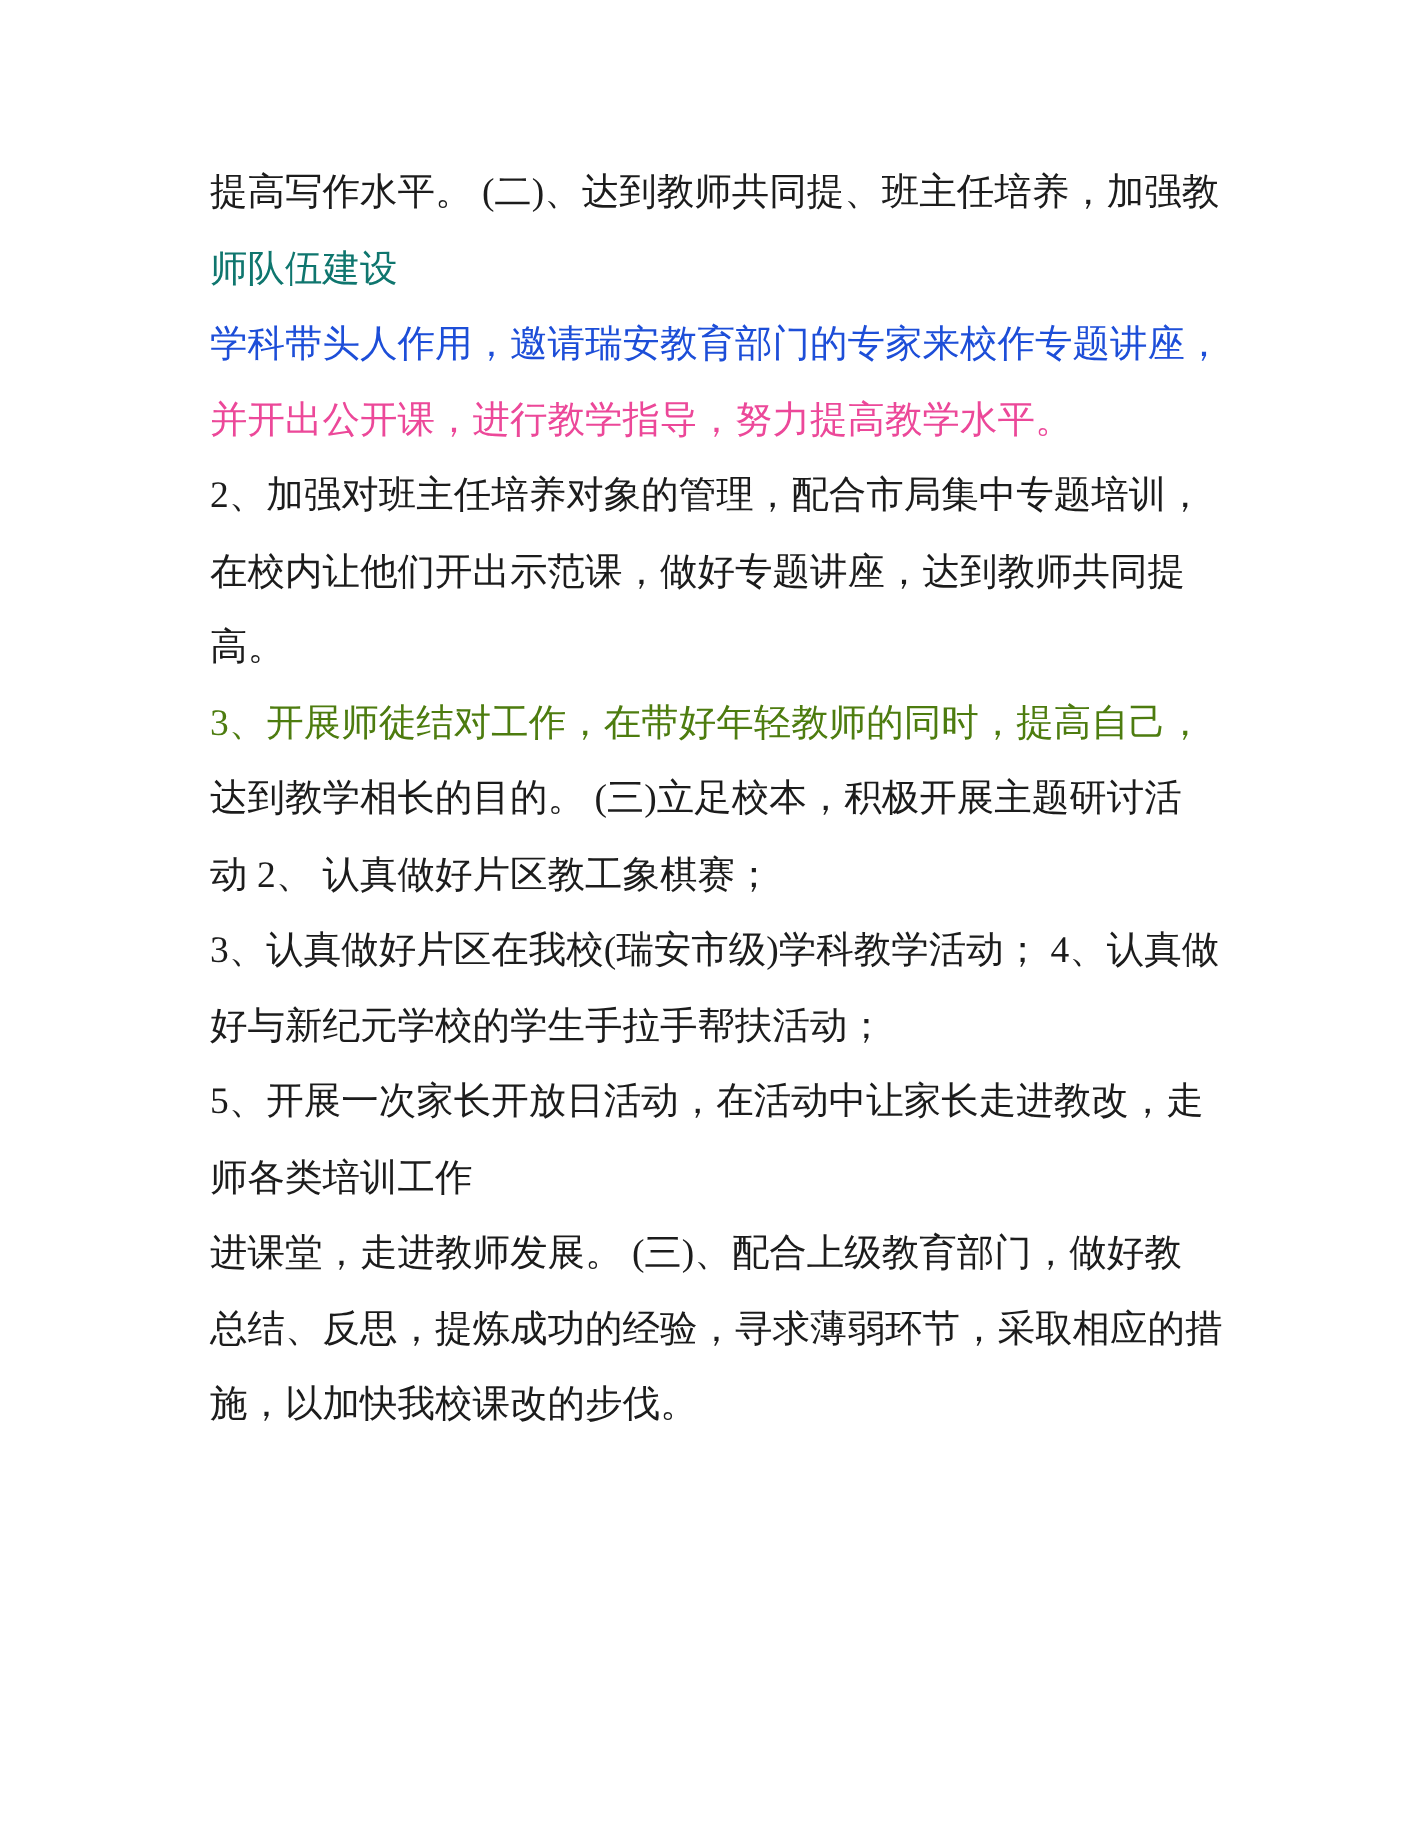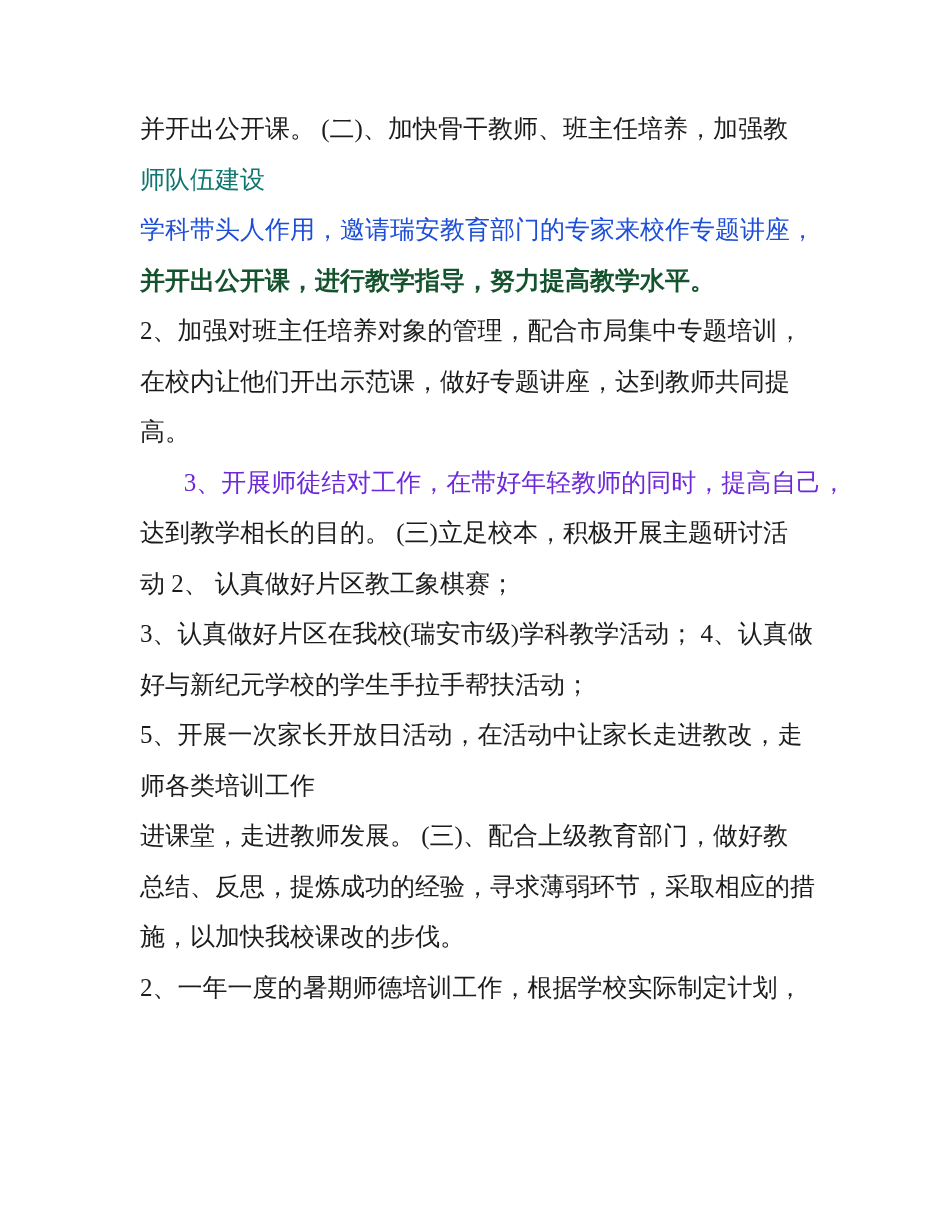--- a/index.html
+++ b/index.html
@@ -29,32 +29,31 @@
     white-space: pre;
     letter-spacing: 0;
     font-weight: 400;
   }
 </style>
 </head>
 <body>
 
 <div class="page" style="background: rgb(255, 255, 255);">
   <div class="document-body">
-    <div class="text-line" style="color: rgb(28, 28, 28);">并开出公开课。 (二)、加快骨干教师、班主任培养，加强教</div>
+    <div class="text-line" style="color: rgb(28, 28, 28);">提高写作水平。 (二)、达到教师共同提、班主任培养，加强教</div>
     <div class="text-line" style="color: #0f766e;">师队伍建设</div>
     <div class="text-line" style="color: #1d4ed8;">学科带头人作用，邀请瑞安教育部门的专家来校作专题讲座，</div>
-    <div class="text-line" style="color: #14532d; font-weight: bold;">并开出公开课，进行教学指导，努力提高教学水平。</div>
+    <div class="text-line" style="color: #ec4899;">并开出公开课，进行教学指导，努力提高教学水平。</div>
     <div class="text-line" style="color: rgb(28, 28, 28);">2、加强对班主任培养对象的管理，配合市局集中专题培训，</div>
     <div class="text-line" style="color: rgb(28, 28, 28);">在校内让他们开出示范课，做好专题讲座，达到教师共同提</div>
     <div class="text-line" style="color: rgb(28, 28, 28);">高。</div>
-    <div class="text-line" style="color: #6d28d9; text-align: center;">3、开展师徒结对工作，在带好年轻教师的同时，提高自己，</div>
+    <div class="text-line" style="color: #4d7c0f;">3、开展师徒结对工作，在带好年轻教师的同时，提高自己，</div>
     <div class="text-line" style="color: rgb(28, 28, 28);">达到教学相长的目的。 (三)立足校本，积极开展主题研讨活</div>
     <div class="text-line" style="color: rgb(28, 28, 28);">动 2、 认真做好片区教工象棋赛；</div>
     <div class="text-line" style="color: rgb(28, 28, 28);">3、认真做好片区在我校(瑞安市级)学科教学活动； 4、认真做</div>
     <div class="text-line" style="color: rgb(28, 28, 28);">好与新纪元学校的学生手拉手帮扶活动；</div>
     <div class="text-line" style="color: rgb(28, 28, 28);">5、开展一次家长开放日活动，在活动中让家长走进教改，走</div>
     <div class="text-line" style="color: rgb(28, 28, 28);">师各类培训工作</div>
     <div class="text-line" style="color: rgb(28, 28, 28);">进课堂，走进教师发展。 (三)、配合上级教育部门，做好教</div>
     <div class="text-line" style="color: rgb(28, 28, 28);">总结、反思，提炼成功的经验，寻求薄弱环节，采取相应的措</div>
     <div class="text-line" style="color: rgb(28, 28, 28);">施，以加快我校课改的步伐。</div>
-    <div class="text-line" style="color: rgb(28, 28, 28);">2、一年一度的暑期师德培训工作，根据学校实际制定计划，</div>
   </div>
 </div>
 
 </body></html>

